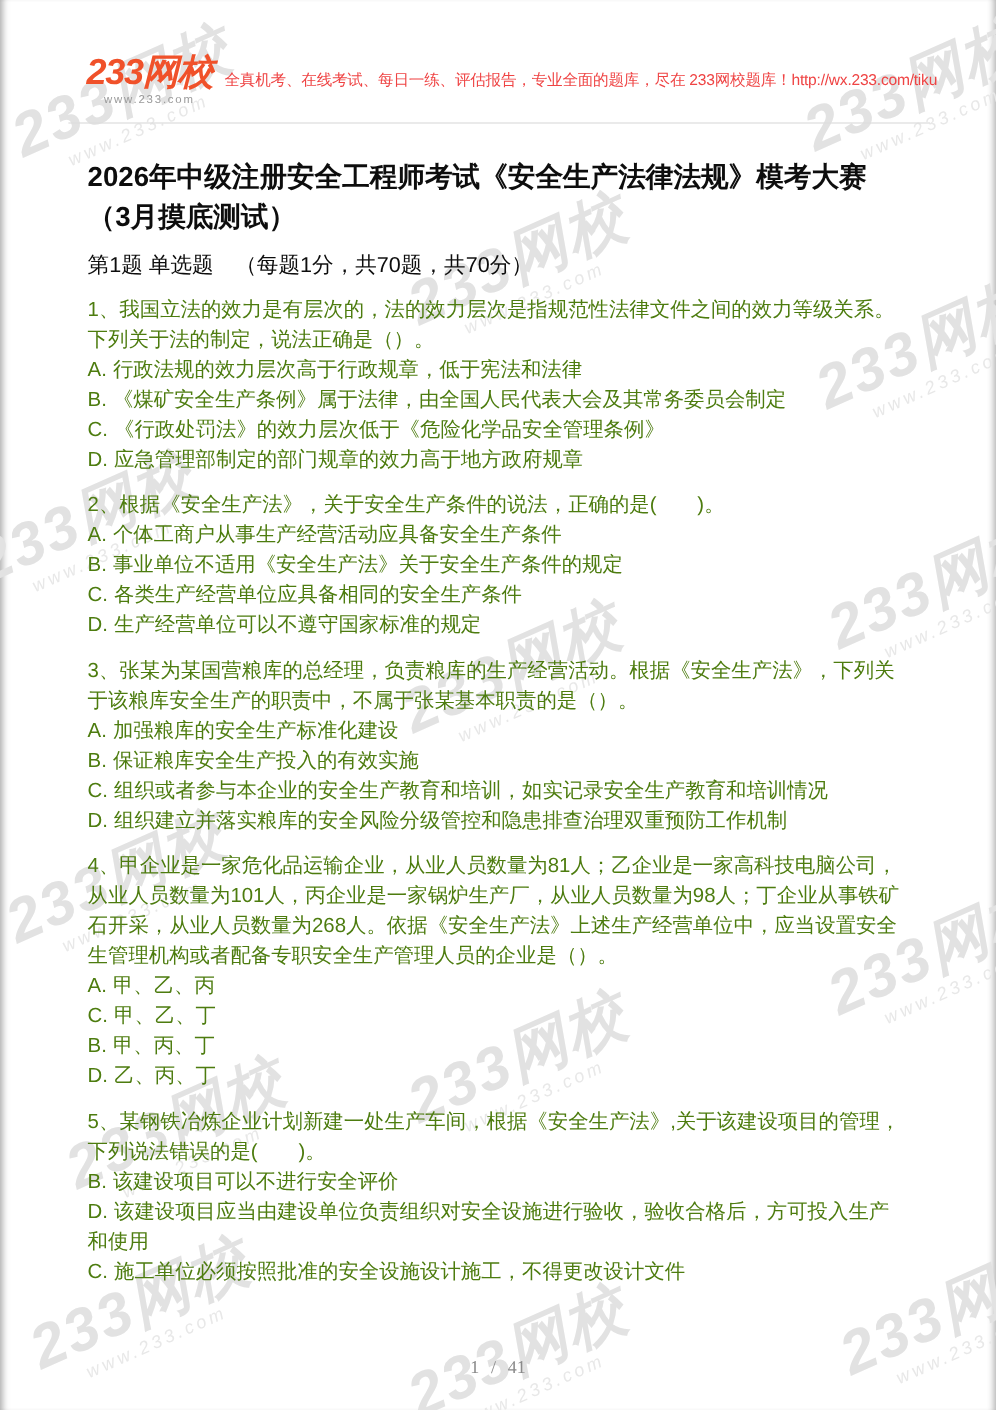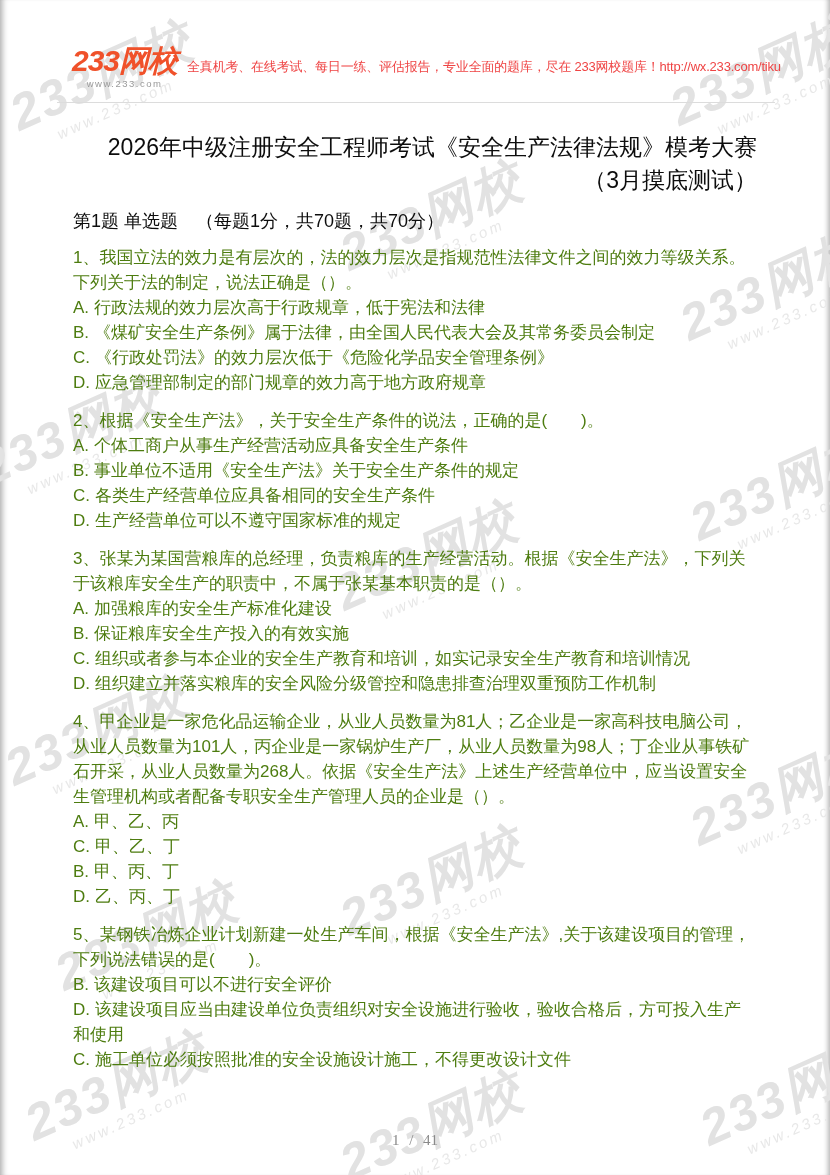--- a/index.html
+++ b/index.html
@@ -35,22 +35,22 @@
   }
   .logo-sub {
     font-size:9.5px; color:#9a9a9a; letter-spacing:1.5px; margin-top:1px; white-space:nowrap;
   }
   .tagline {
     margin-left:10px; margin-top:14px; font-size:13px; color:#ef4444;
     letter-spacing:-0.2px; white-space:nowrap;
   }
   .divider { width:718px; height:1px; background:#dcdcdc; margin:13px 0 0 57px; }
   .title {
-    margin:28px 73px 0 73px; text-align:right;
-    font-size:23px; line-height:33px; font-weight:normal; color:#0d0d0d;
+    margin:28px 73px 0 73px; text-align:left;
+    font-size:23px; line-height:33px; font-weight:bold; color:#0d0d0d;
   }
   .section-heading {
     margin:12px 74px 0 73px; font-size:18px; line-height:24px;
     font-weight:normal; color:#0d0d0d; white-space:pre-wrap;
   }
   .questions { margin:0 74px 0 73px; }
   .question { margin-top:13px; }
   .question.first { margin-top:12px; }
   .stem, .option { font-size:17px; line-height:25px; margin:0; color:#4d7c0f; white-space:pre-wrap; }
   .opt-label { margin-right:5px; }

